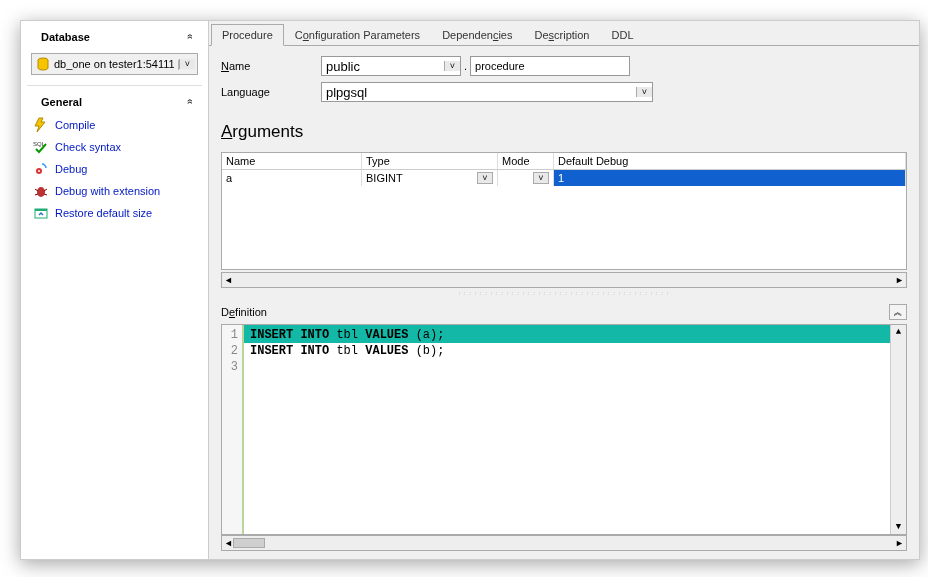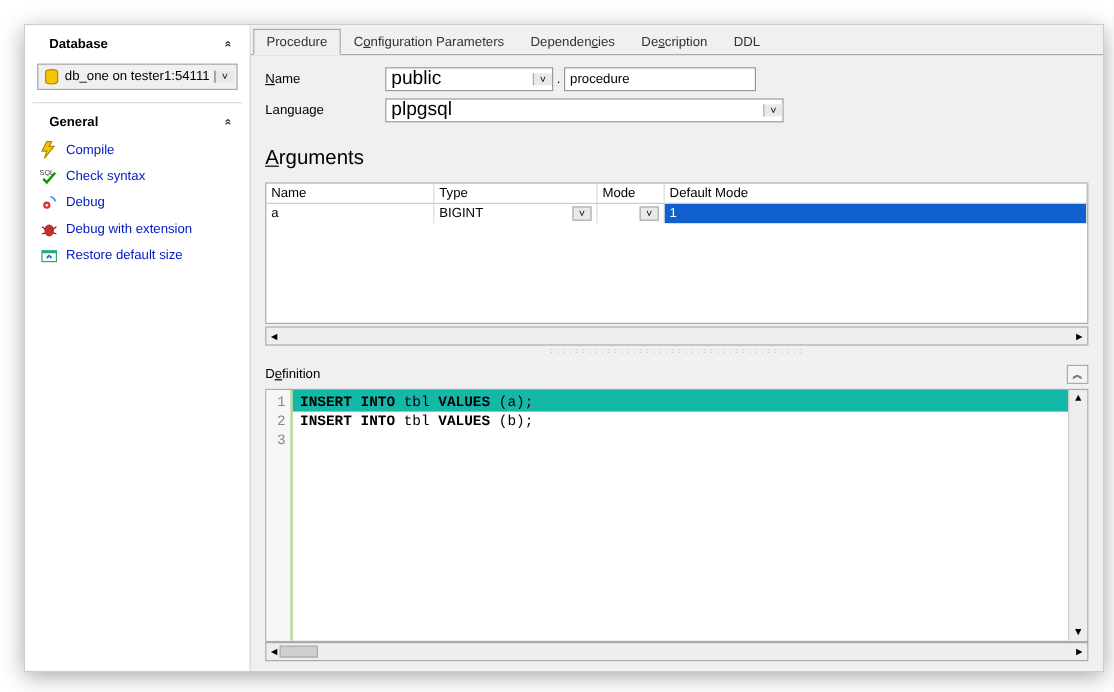--- a/index.html
+++ b/index.html
@@ -95,21 +95,21 @@
   }
   .form-row { display:flex; align-items:center; margin-bottom:6px; }
   .form-row .flabel { width:100px; font-size:11px; }
   .underline { text-decoration: underline; }
   .textinput {
     border:1px solid #999; background:#fff; height:20px; font-size:11px; padding:0 4px;
   }
   .combo {
     display:flex; align-items:center; border:1px solid #999; background:#fff; height:20px;
   }
-  .combo .ctext{ flex:1; padding:0 4px; font-size:16px;}
+  .combo .ctext{ flex:1; padding:0 4px; font-size:13px;}
   .combo .cbtn { width:16px; text-align:center; background:#e9e9e9; border-left:1px solid #aaa; font-size:9px; cursor:pointer;}
   .args-label { font-size:17px; margin-top:20px; padding-left:0;}
   .args-grid {
     margin:4px 12px 0 12px;
     border:1px solid #aaa;
     background:#fff;
     height:118px;
     display:flex; flex-direction:column;
   }
   .grid-head, .grid-row {
@@ -273,21 +273,21 @@
         </div>
       </div>
       <div class="args-label"><span class="underline">A</span>rguments</div>
     </div>
 
     <div class="args-grid">
       <div class="grid-head">
         <div class="gh col-name">Name</div>
         <div class="gh col-type">Type</div>
         <div class="gh col-mode">Mode</div>
-        <div class="gh col-def">Default Mode</div>
+        <div class="gh col-def">Default Debug</div>
       </div>
       <div class="grid-row">
         <div class="gc col-name">a</div>
         <div class="gc col-type">
           <span>BIGINT</span>
           <span class="dd">˅</span>
         </div>
         <div class="gc col-mode">
           <span></span>
           <span class="dd">˅</span>

